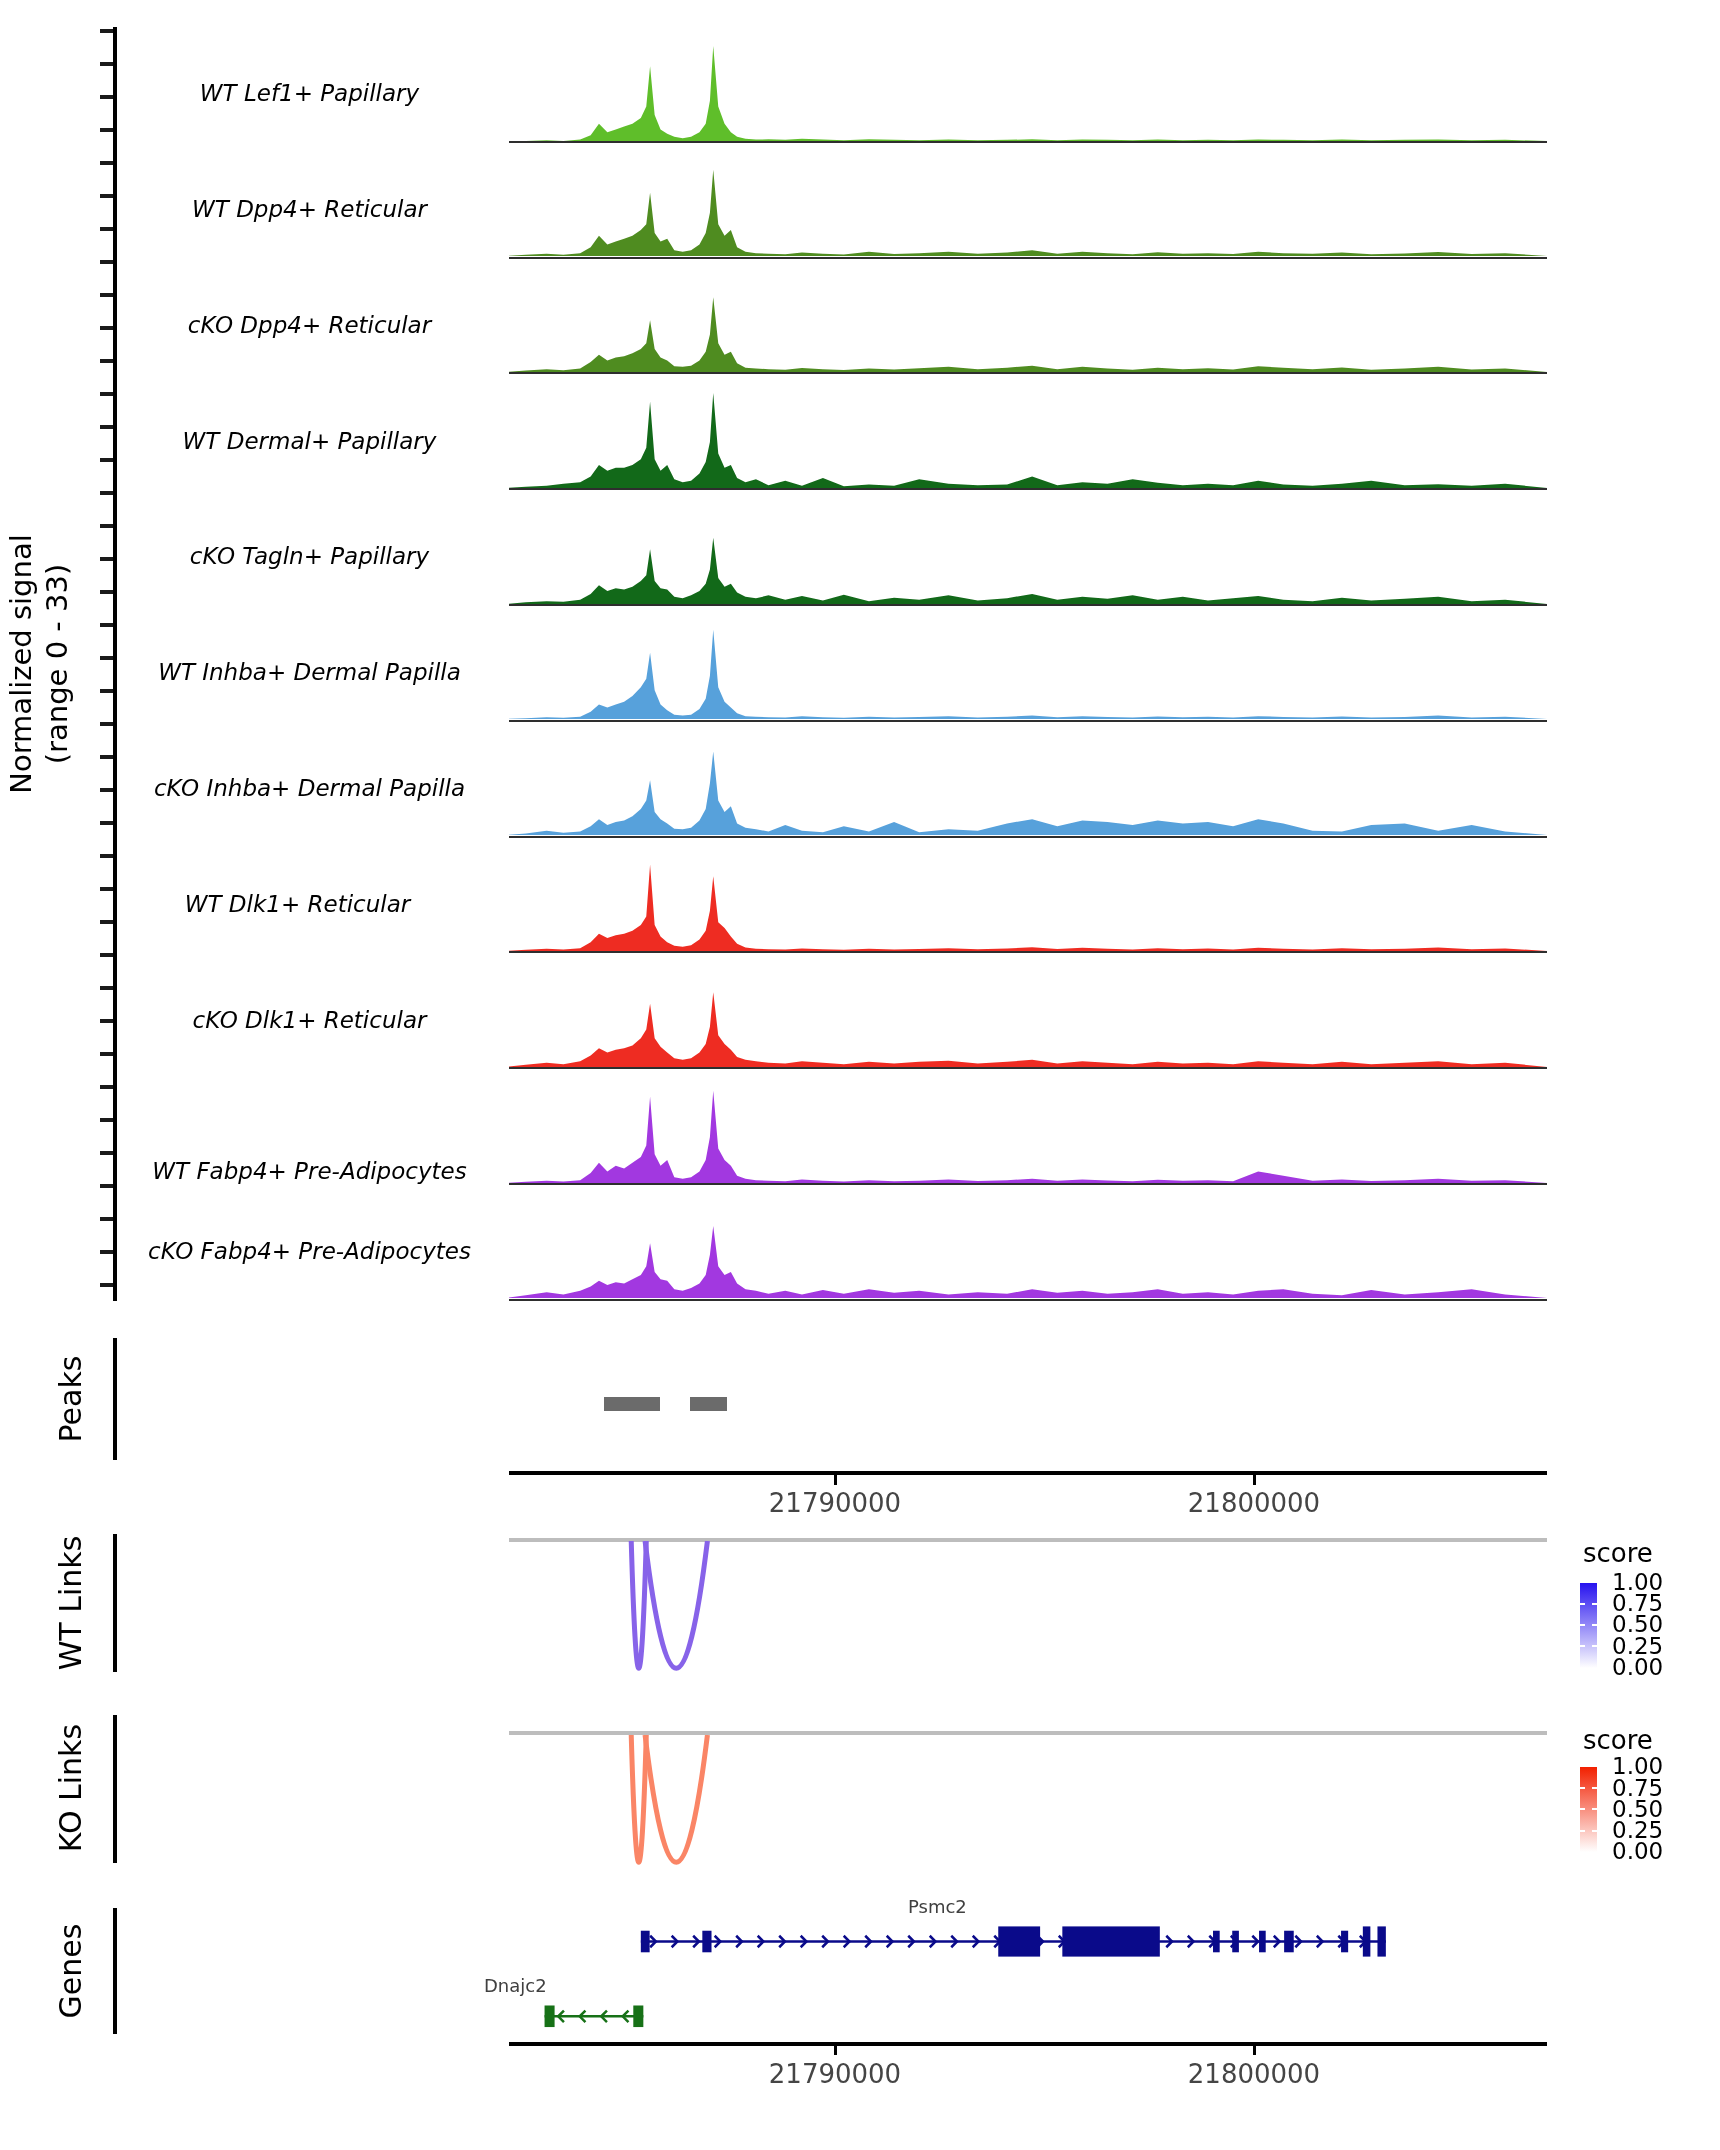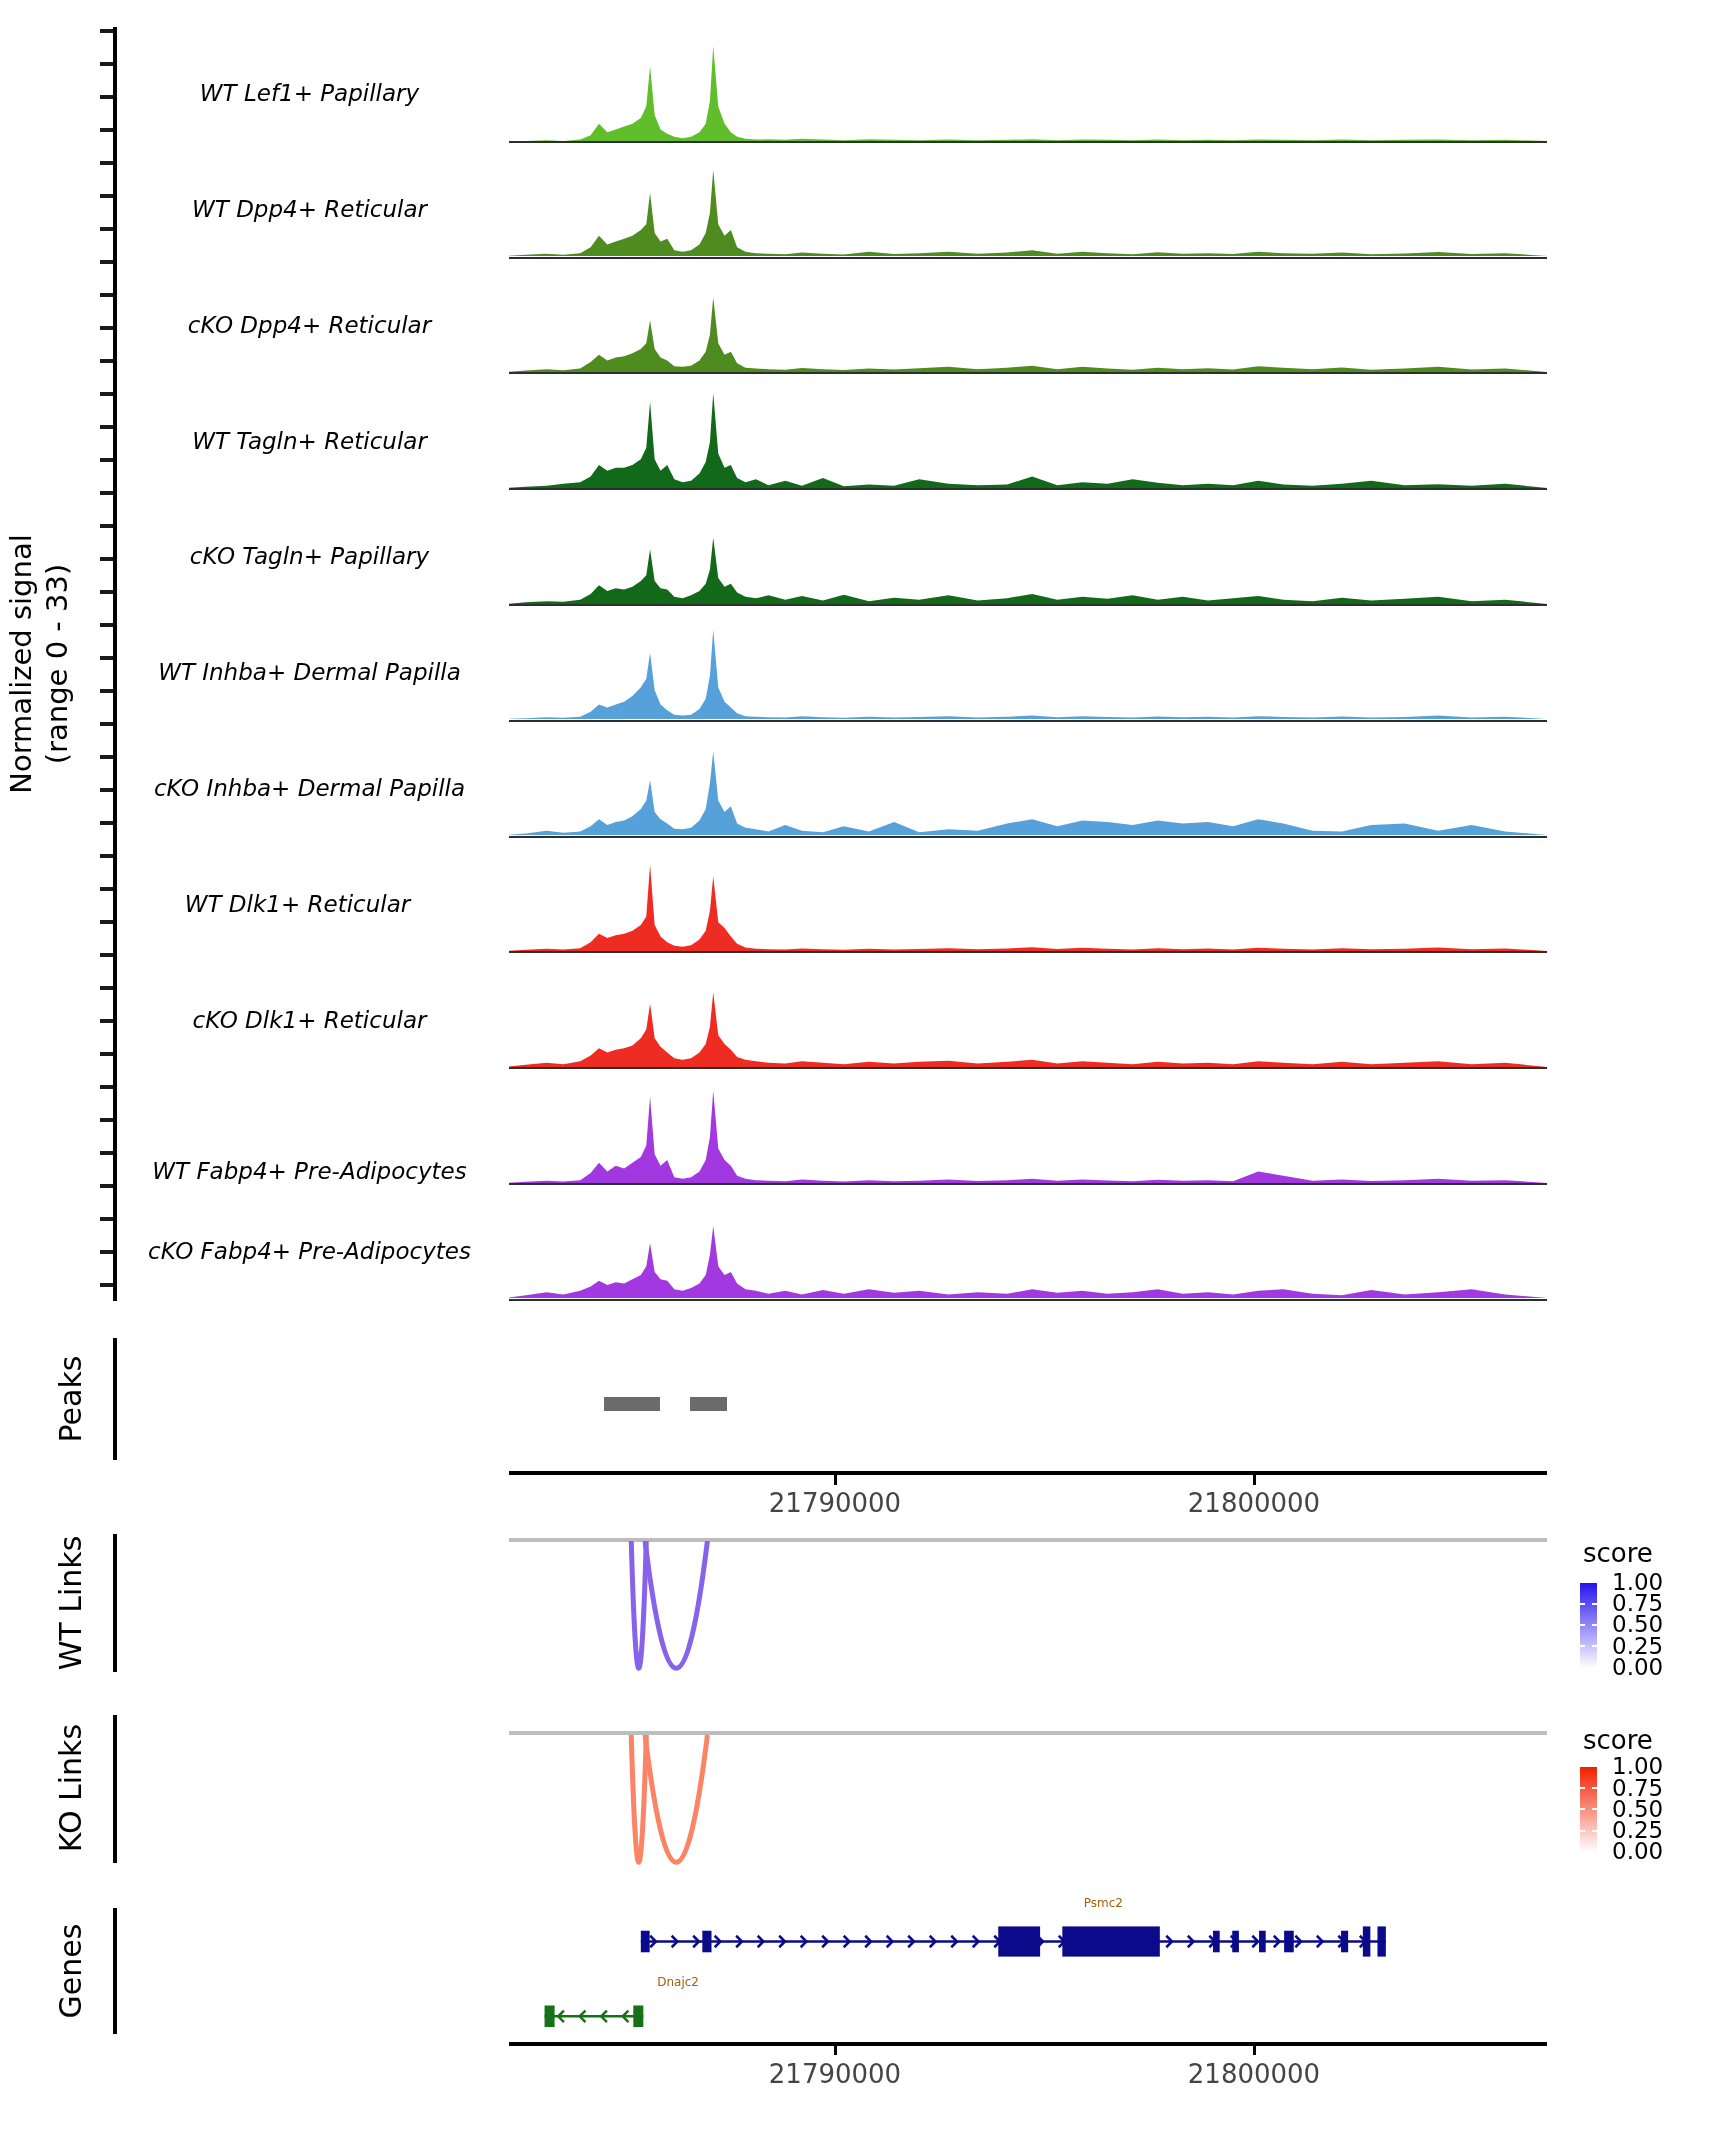--- a/index.html
+++ b/index.html
@@ -24,21 +24,21 @@
   .baseline{position:absolute;height:2.2px;background:#2e2e2e;}
   .peak-rect{position:absolute;background:#6b6b6b;}
   .axis-line{position:absolute;height:3.6px;background:#000;}
   .axis-tick{position:absolute;width:2.9px;height:10px;background:#000;}
   .axis-tick-label{position:absolute;font-size:26px;color:#454545;text-align:center;width:186px;}
   .gray-line{position:absolute;height:3.6px;background:#bdbdbd;}
   .legend-title{position:absolute;font-size:26px;color:#000;}
   .legend-bar{position:absolute;width:17px;}
   .legend-num{position:absolute;font-size:23px;line-height:21.5px;color:#000;}
   .legend-tick{position:absolute;height:2.2px;width:5px;background:#fff;}
-  .gene-label{position:absolute;font-size:12px;color:#a16207;text-align:right;width:215px;}
+  .gene-label{position:absolute;font-size:18px;color:#404040;text-align:left;width:215px;}
   .x-title{position:absolute;font-size:30px;color:#000;text-align:center;}
 </style>
 </head>
 <body>
 
 <div id="fig">
 
   <div class="rotlab ns-label" style="left:-391px;top:628px;width:860px;height:72px;">Normalized signal
 (range 0 - 33)</div>
 
@@ -54,21 +54,21 @@
       <div class="track-label" style="left:123px;top:196px;width:373px;">WT Dpp4+ Reticular</div>
       <svg viewBox="0 0 1448 140" preserveAspectRatio="none" width="1038" height="100" style="position:absolute;left:509px;top:156px;">
         <polygon points="0,140 -5.8,140.0 23.4,138.4 52.5,136.8 75.9,138.4 99.3,136.0 113.9,127.9 125.5,111.8 137.2,123.9 148.9,119.8 160.6,115.8 172.2,111.8 183.9,103.7 191.5,95.7 196.8,51.3 203.2,107.8 211.4,119.8 220.7,115.8 230.6,131.9 242.3,134.0 254.0,131.9 265.7,123.9 274.4,107.8 280.3,79.5 284.9,19.1 291.9,95.7 300.7,111.8 309.5,103.7 318.2,127.9 329.9,134.0 344.5,136.0 362.0,136.8 385.4,137.6 408.7,135.2 437.9,136.8 467.1,138.0 502.1,134.0 537.2,137.2 572.2,136.0 613.1,134.0 653.9,136.8 694.8,135.2 729.8,131.9 764.9,136.8 799.9,134.0 834.9,136.0 870.0,137.6 905.0,134.8 940.0,136.8 975.1,136.0 1010.1,137.2 1045.1,134.0 1080.2,136.0 1121.0,136.8 1161.9,135.2 1202.8,137.6 1249.5,136.4 1296.2,134.4 1342.9,137.2 1389.6,136.0 1448.0,140.0 1448,140" fill="#4f8c20"></polygon>
       </svg>
       <div class="baseline" style="left:509px;top:257px;width:1038px;"></div>
       <div class="track-label" style="left:123px;top:312px;width:373px;">cKO Dpp4+ Reticular</div>
       <svg viewBox="0 0 1448 140" preserveAspectRatio="none" width="1038" height="100" style="position:absolute;left:509px;top:272px;">
         <polygon points="0,140 -5.8,140.0 23.4,138.0 52.5,136.0 75.9,137.6 99.3,135.2 113.9,125.9 125.5,115.8 137.2,123.9 148.9,119.8 160.6,117.8 172.2,113.8 183.9,107.8 191.5,99.7 196.8,67.5 203.2,107.8 211.4,119.8 220.7,123.9 230.6,131.9 242.3,132.7 254.0,131.1 265.7,123.9 274.4,111.8 280.3,87.6 284.9,35.2 291.9,99.7 300.7,115.8 309.5,111.8 318.2,127.9 329.9,134.0 344.5,135.2 362.0,136.0 385.4,136.8 408.7,134.4 437.9,136.0 467.1,137.2 502.1,135.2 537.2,136.4 572.2,134.8 613.1,132.7 653.9,136.0 694.8,134.0 729.8,131.1 764.9,136.0 799.9,132.7 834.9,135.2 870.0,136.8 905.0,134.0 940.0,136.0 975.1,134.8 1010.1,136.4 1045.1,131.9 1080.2,134.0 1121.0,136.0 1161.9,133.6 1202.8,136.8 1249.5,135.2 1296.2,132.7 1342.9,136.4 1389.6,135.2 1448.0,140.0 1448,140" fill="#4f8c20"></polygon>
       </svg>
       <div class="baseline" style="left:509px;top:372px;width:1038px;"></div>
-      <div class="track-label" style="left:123px;top:428px;width:373px;">WT Tagln+ Reticular</div>
+      <div class="track-label" style="left:123px;top:428px;width:373px;">WT Dermal+ Papillary</div>
       <svg viewBox="0 0 1448 140" preserveAspectRatio="none" width="1038" height="100" style="position:absolute;left:509px;top:388px;">
         <polygon points="0,140 -5.8,140.0 23.4,138.4 52.5,136.8 75.9,134.0 99.3,131.9 113.9,123.9 125.5,107.8 137.2,115.8 148.9,111.8 160.6,111.8 172.2,107.8 183.9,99.7 191.5,83.6 196.8,19.1 203.2,99.7 211.4,115.8 220.7,107.8 230.6,127.9 242.3,131.9 254.0,129.9 265.7,119.8 274.4,103.7 280.3,75.5 284.9,7.0 291.9,91.6 300.7,111.8 309.5,107.8 318.2,125.9 329.9,131.9 344.5,127.9 362.0,136.0 385.4,129.9 408.7,136.8 437.9,125.9 467.1,137.6 502.1,135.2 537.2,136.8 572.2,127.9 613.1,134.0 653.9,136.0 694.8,135.2 729.8,123.9 764.9,136.0 799.9,131.9 834.9,134.0 870.0,127.9 905.0,132.7 940.0,136.0 975.1,134.0 1010.1,136.0 1045.1,129.9 1080.2,135.2 1121.0,136.8 1161.9,134.0 1202.8,129.9 1249.5,136.0 1296.2,134.8 1342.9,136.8 1389.6,134.0 1448.0,140.0 1448,140" fill="#126919"></polygon>
       </svg>
       <div class="baseline" style="left:509px;top:488px;width:1038px;"></div>
       <div class="track-label" style="left:123px;top:543px;width:373px;">cKO Tagln+ Papillary</div>
       <svg viewBox="0 0 1448 140" preserveAspectRatio="none" width="1038" height="100" style="position:absolute;left:509px;top:504px;">
         <polygon points="0,140 -5.8,140.0 23.4,137.6 52.5,136.0 75.9,136.8 99.3,134.0 113.9,125.9 125.5,113.8 137.2,121.9 148.9,117.8 160.6,119.8 172.2,115.8 183.9,107.8 191.5,99.7 196.8,63.4 203.2,107.8 211.4,117.8 220.7,119.8 230.6,129.9 242.3,131.9 254.0,127.9 265.7,121.9 274.4,111.8 280.3,91.6 284.9,47.3 291.9,103.7 300.7,115.8 309.5,111.8 318.2,123.9 329.9,129.9 344.5,131.9 362.0,127.9 385.4,134.0 408.7,128.7 437.9,135.2 467.1,127.1 502.1,136.0 537.2,131.1 572.2,134.0 613.1,127.9 653.9,135.2 694.8,131.9 729.8,125.9 764.9,134.0 799.9,129.9 834.9,132.7 870.0,127.9 905.0,134.0 940.0,129.9 975.1,135.2 1010.1,131.9 1045.1,128.7 1080.2,134.0 1121.0,136.0 1161.9,131.1 1202.8,135.2 1249.5,132.7 1296.2,129.9 1342.9,136.0 1389.6,134.0 1448.0,140.0 1448,140" fill="#126919"></polygon>
       </svg>
       <div class="baseline" style="left:509px;top:604px;width:1038px;"></div>
       <div class="track-label" style="left:123px;top:659px;width:373px;">WT Inhba+ Dermal Papilla</div>

